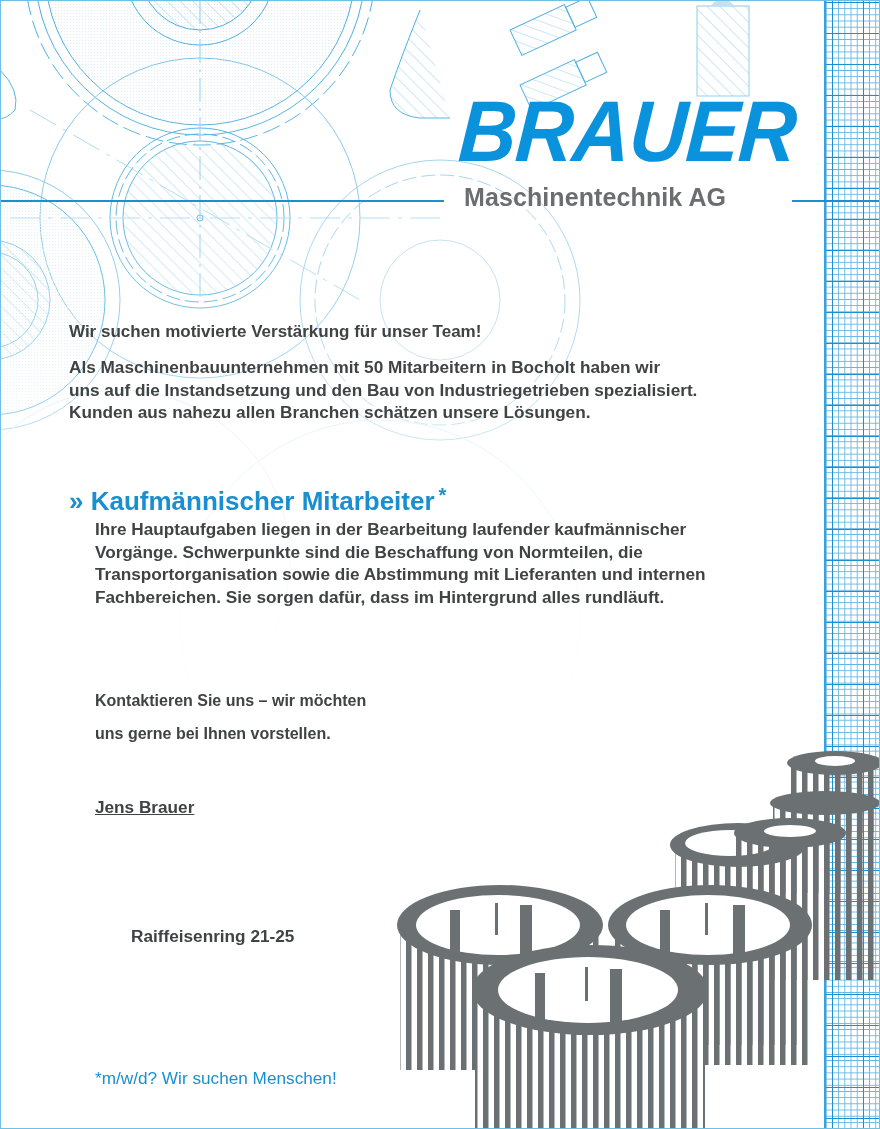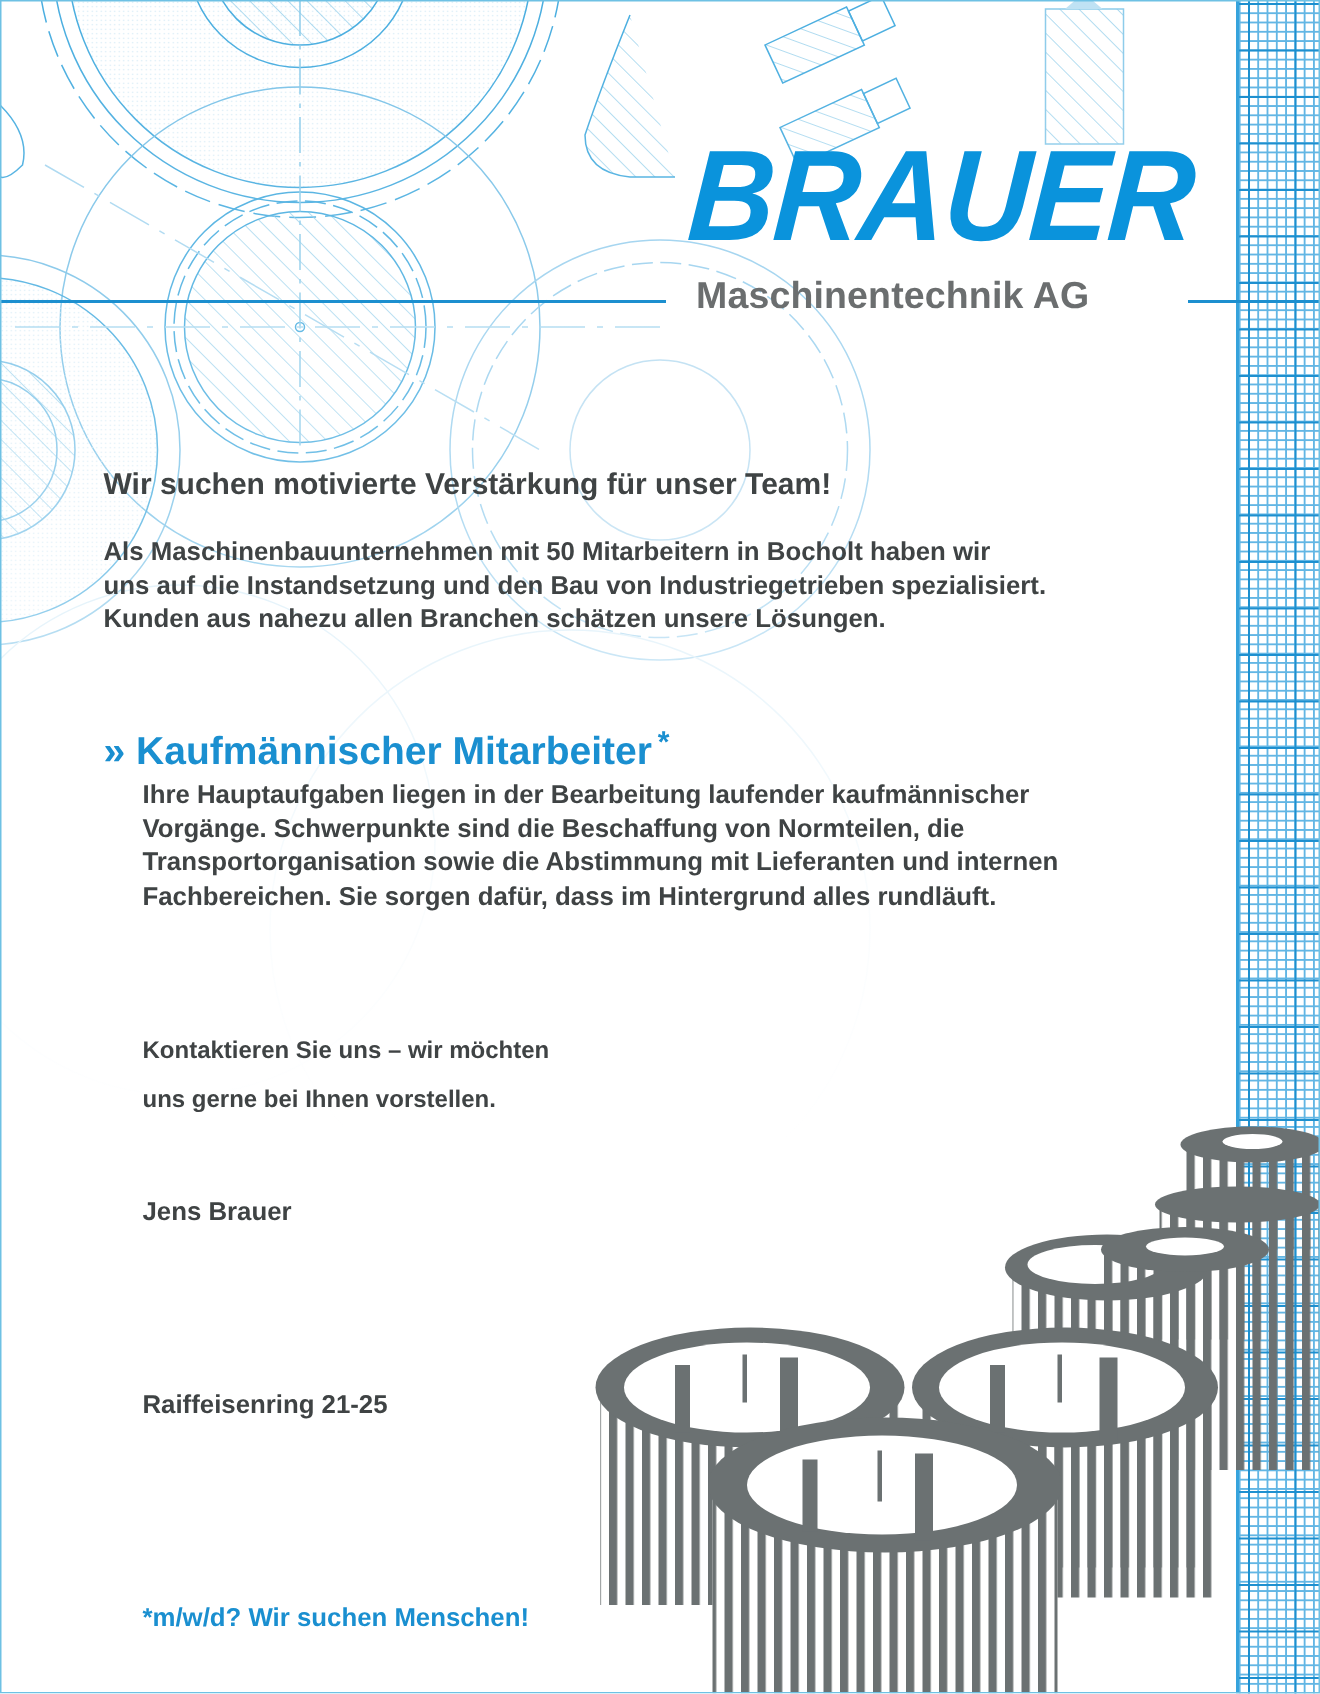--- a/index.html
+++ b/index.html
@@ -51,48 +51,48 @@
       transform-origin: left top;
       margin-left: 4px;
     }
     .logo-sub {
       position: absolute; left: 6px; top: 95px;
       font-size: 25px; font-weight: 700; color: #6b6e6f; white-space: nowrap;
       letter-spacing: 0.1px;
     }
     .content { position: absolute; z-index: 6; }
     .headline {
-      left: 69px; top: 312px; font-size: 20px; font-weight: 700; color: #3f4344; white-space: nowrap;
+      left: 69px; top: 322px; font-size: 17px; font-weight: 700; color: #3f4344; white-space: nowrap;
     }
     .intro {
       left: 69px; top: 356px; font-size: 17.2px; line-height: 22.5px; font-weight: 700; color: #3f4344;
     }
     .intro div { white-space: nowrap; }
     .job-title {
       left: 69px; top: 484px; font-size: 26px; font-weight: 700; color: #1a8fd0; white-space: nowrap;
     }
     .job-title sup { font-size: 20px; vertical-align: 8px; margin-left: 4px; }
     .job-desc {
       left: 95px; top: 518px; font-size: 17.2px; line-height: 22.6px; font-weight: 700; color: #3f4344;
     }
     .job-desc div { white-space: nowrap; }
     .cta {
       left: 95px; top: 684px; font-size: 16px; line-height: 33px; font-weight: 700; color: #3f4344;
     }
     .cta div { white-space: nowrap; }
     .contact {
-      left: 95px; top: 795px; font-size: 17.2px; line-height: 25px; font-weight: 700; color: #3f4344;
+      left: 95px; top: 795px; font-size: 17.2px; line-height: 25px; font-weight: 700; color: #3f4344; text-decoration: underline;
     }
     .contact div { white-space: nowrap; }
     .address {
       left: 95px; top: 922px; font-size: 17.2px; line-height: 28px; font-weight: 700; color: #3f4344;
     }
-    .address div { white-space: nowrap; }
+    .address div { white-space: nowrap; margin-left: 36px; }
     .footer-note {
-      left: 95px; top: 1068px; font-size: 17.2px; font-weight: 700; color: #1a8fd0; white-space: nowrap;
+      left: 95px; top: 1068px; font-size: 17.2px; font-weight: 400; color: #1a8fd0; white-space: nowrap;
     }
     a.link { color: inherit; text-decoration: none; }
   </style>
 </head>
 <body>
 
 <div class="frame"></div>
 
 <svg class="blueprint" viewBox="0 0 826 760" xmlns="http://www.w3.org/2000/svg">
   <defs>

